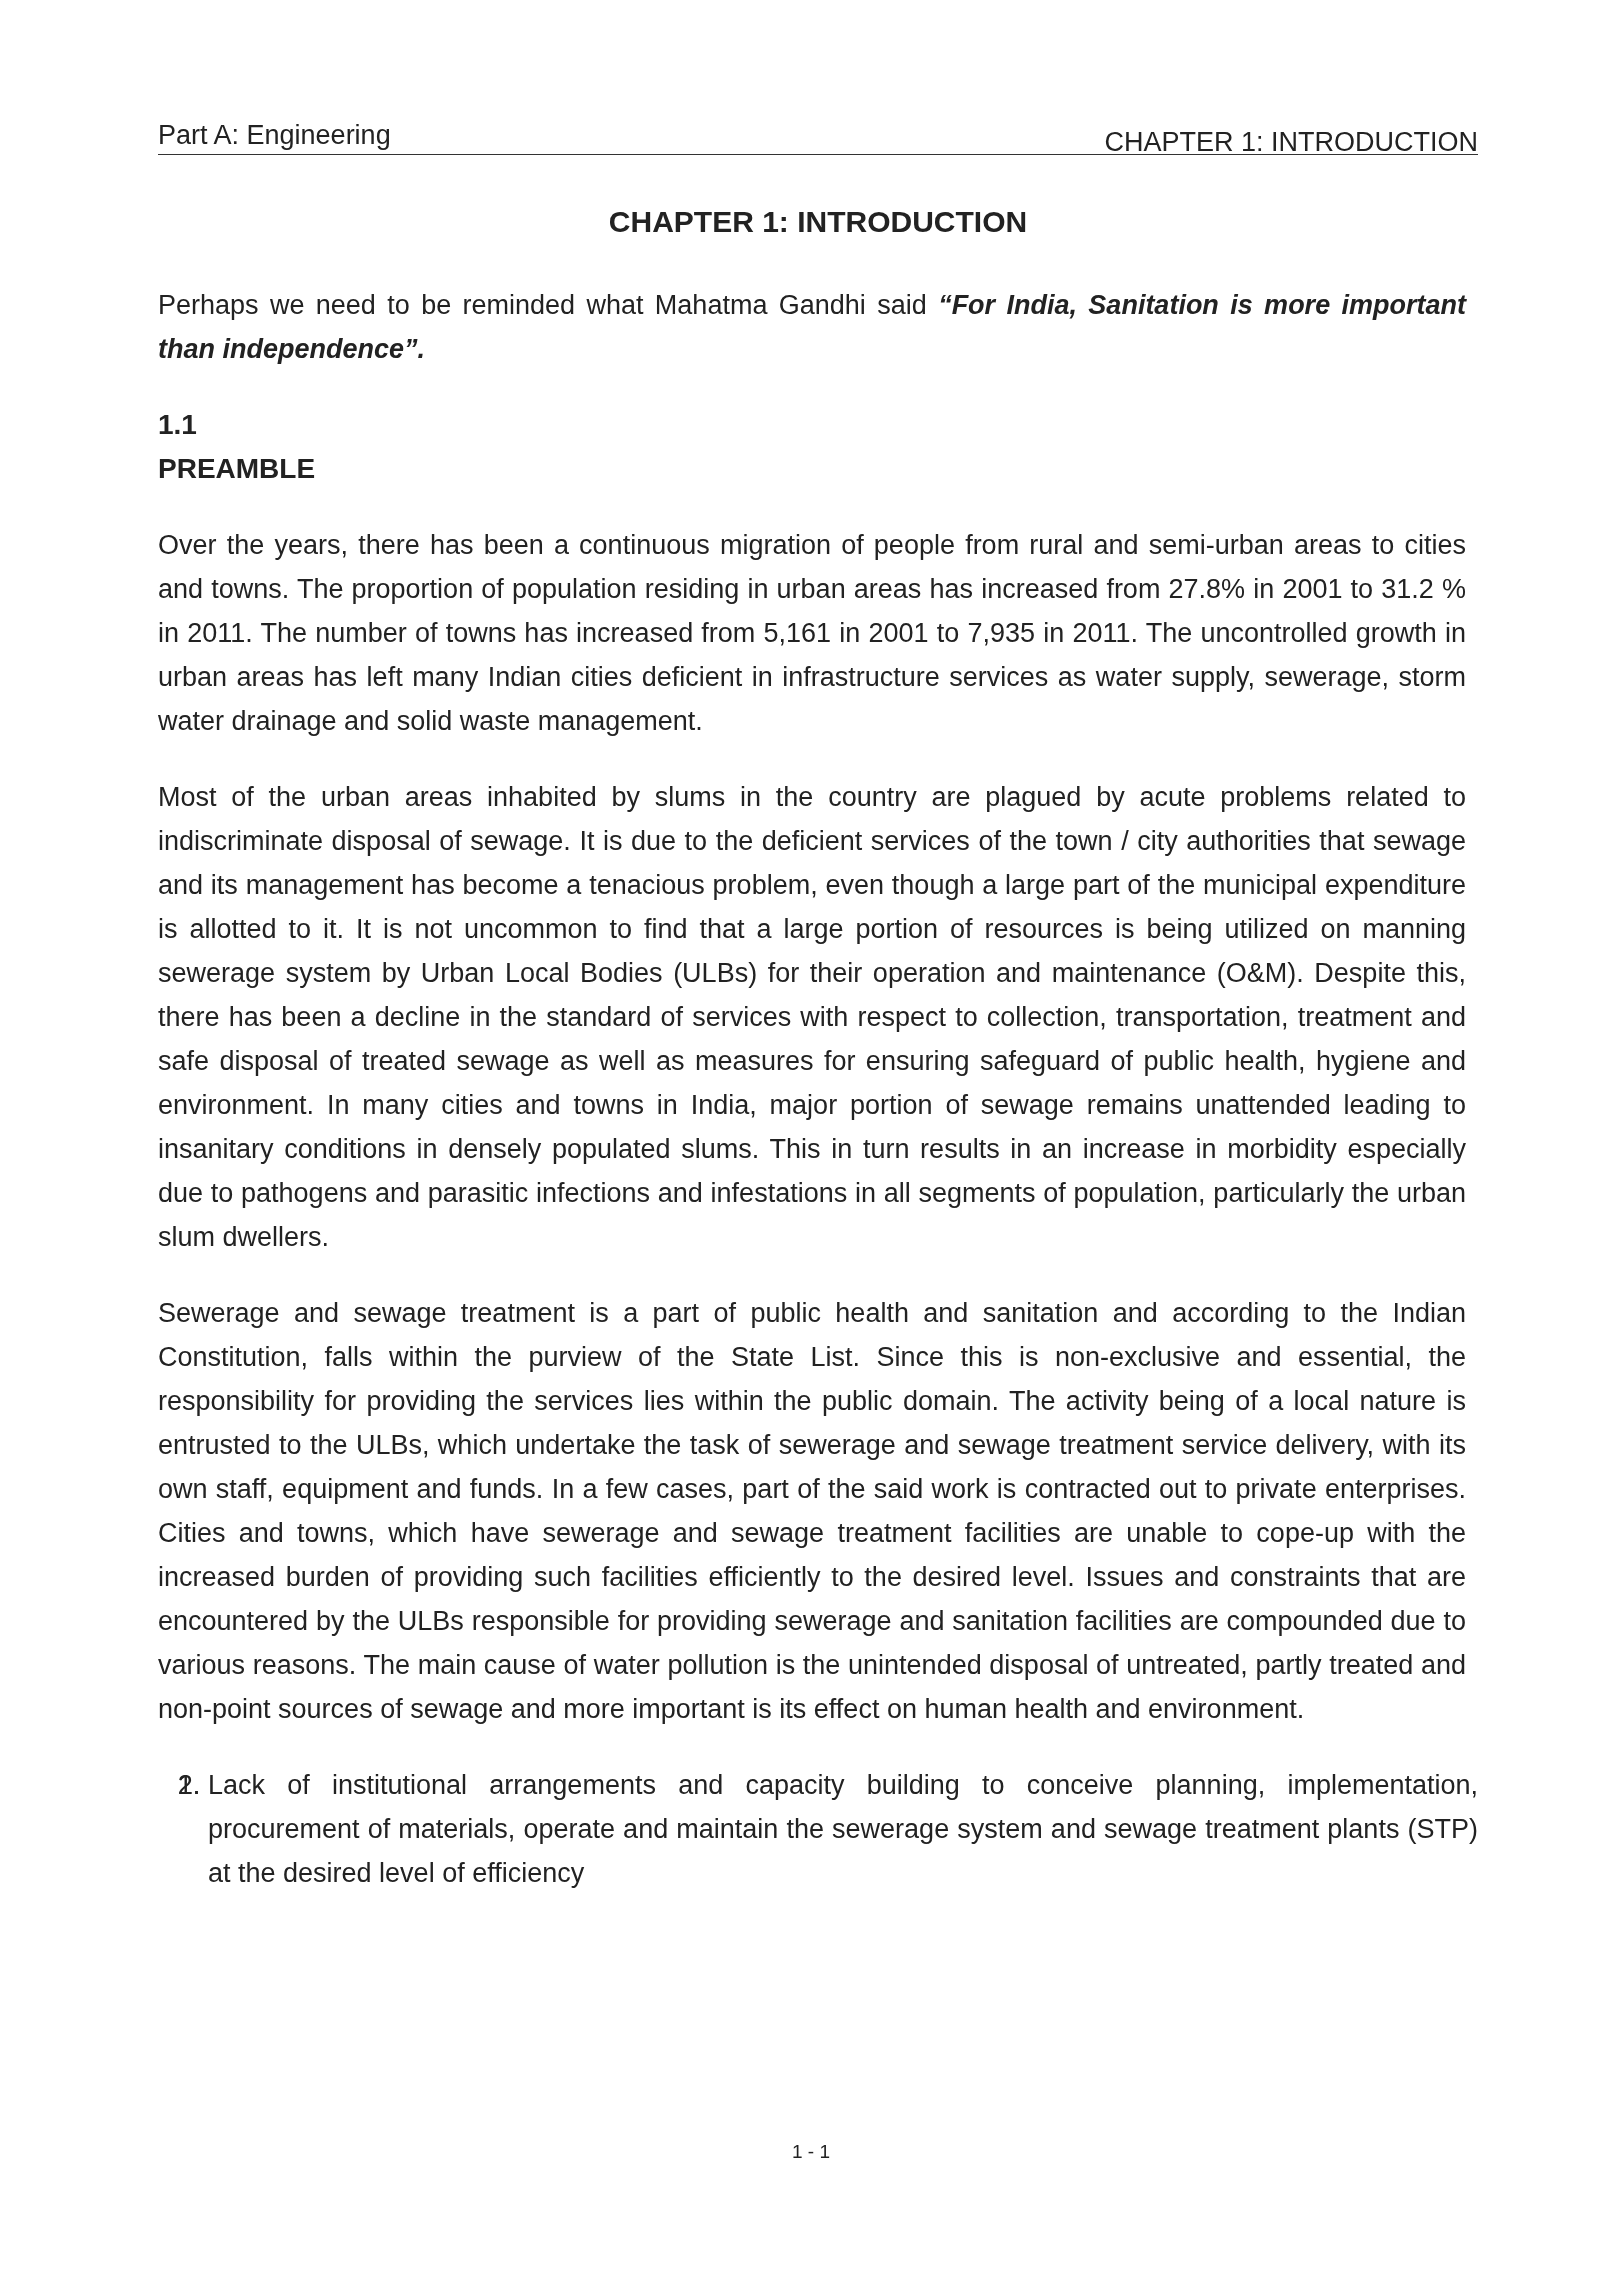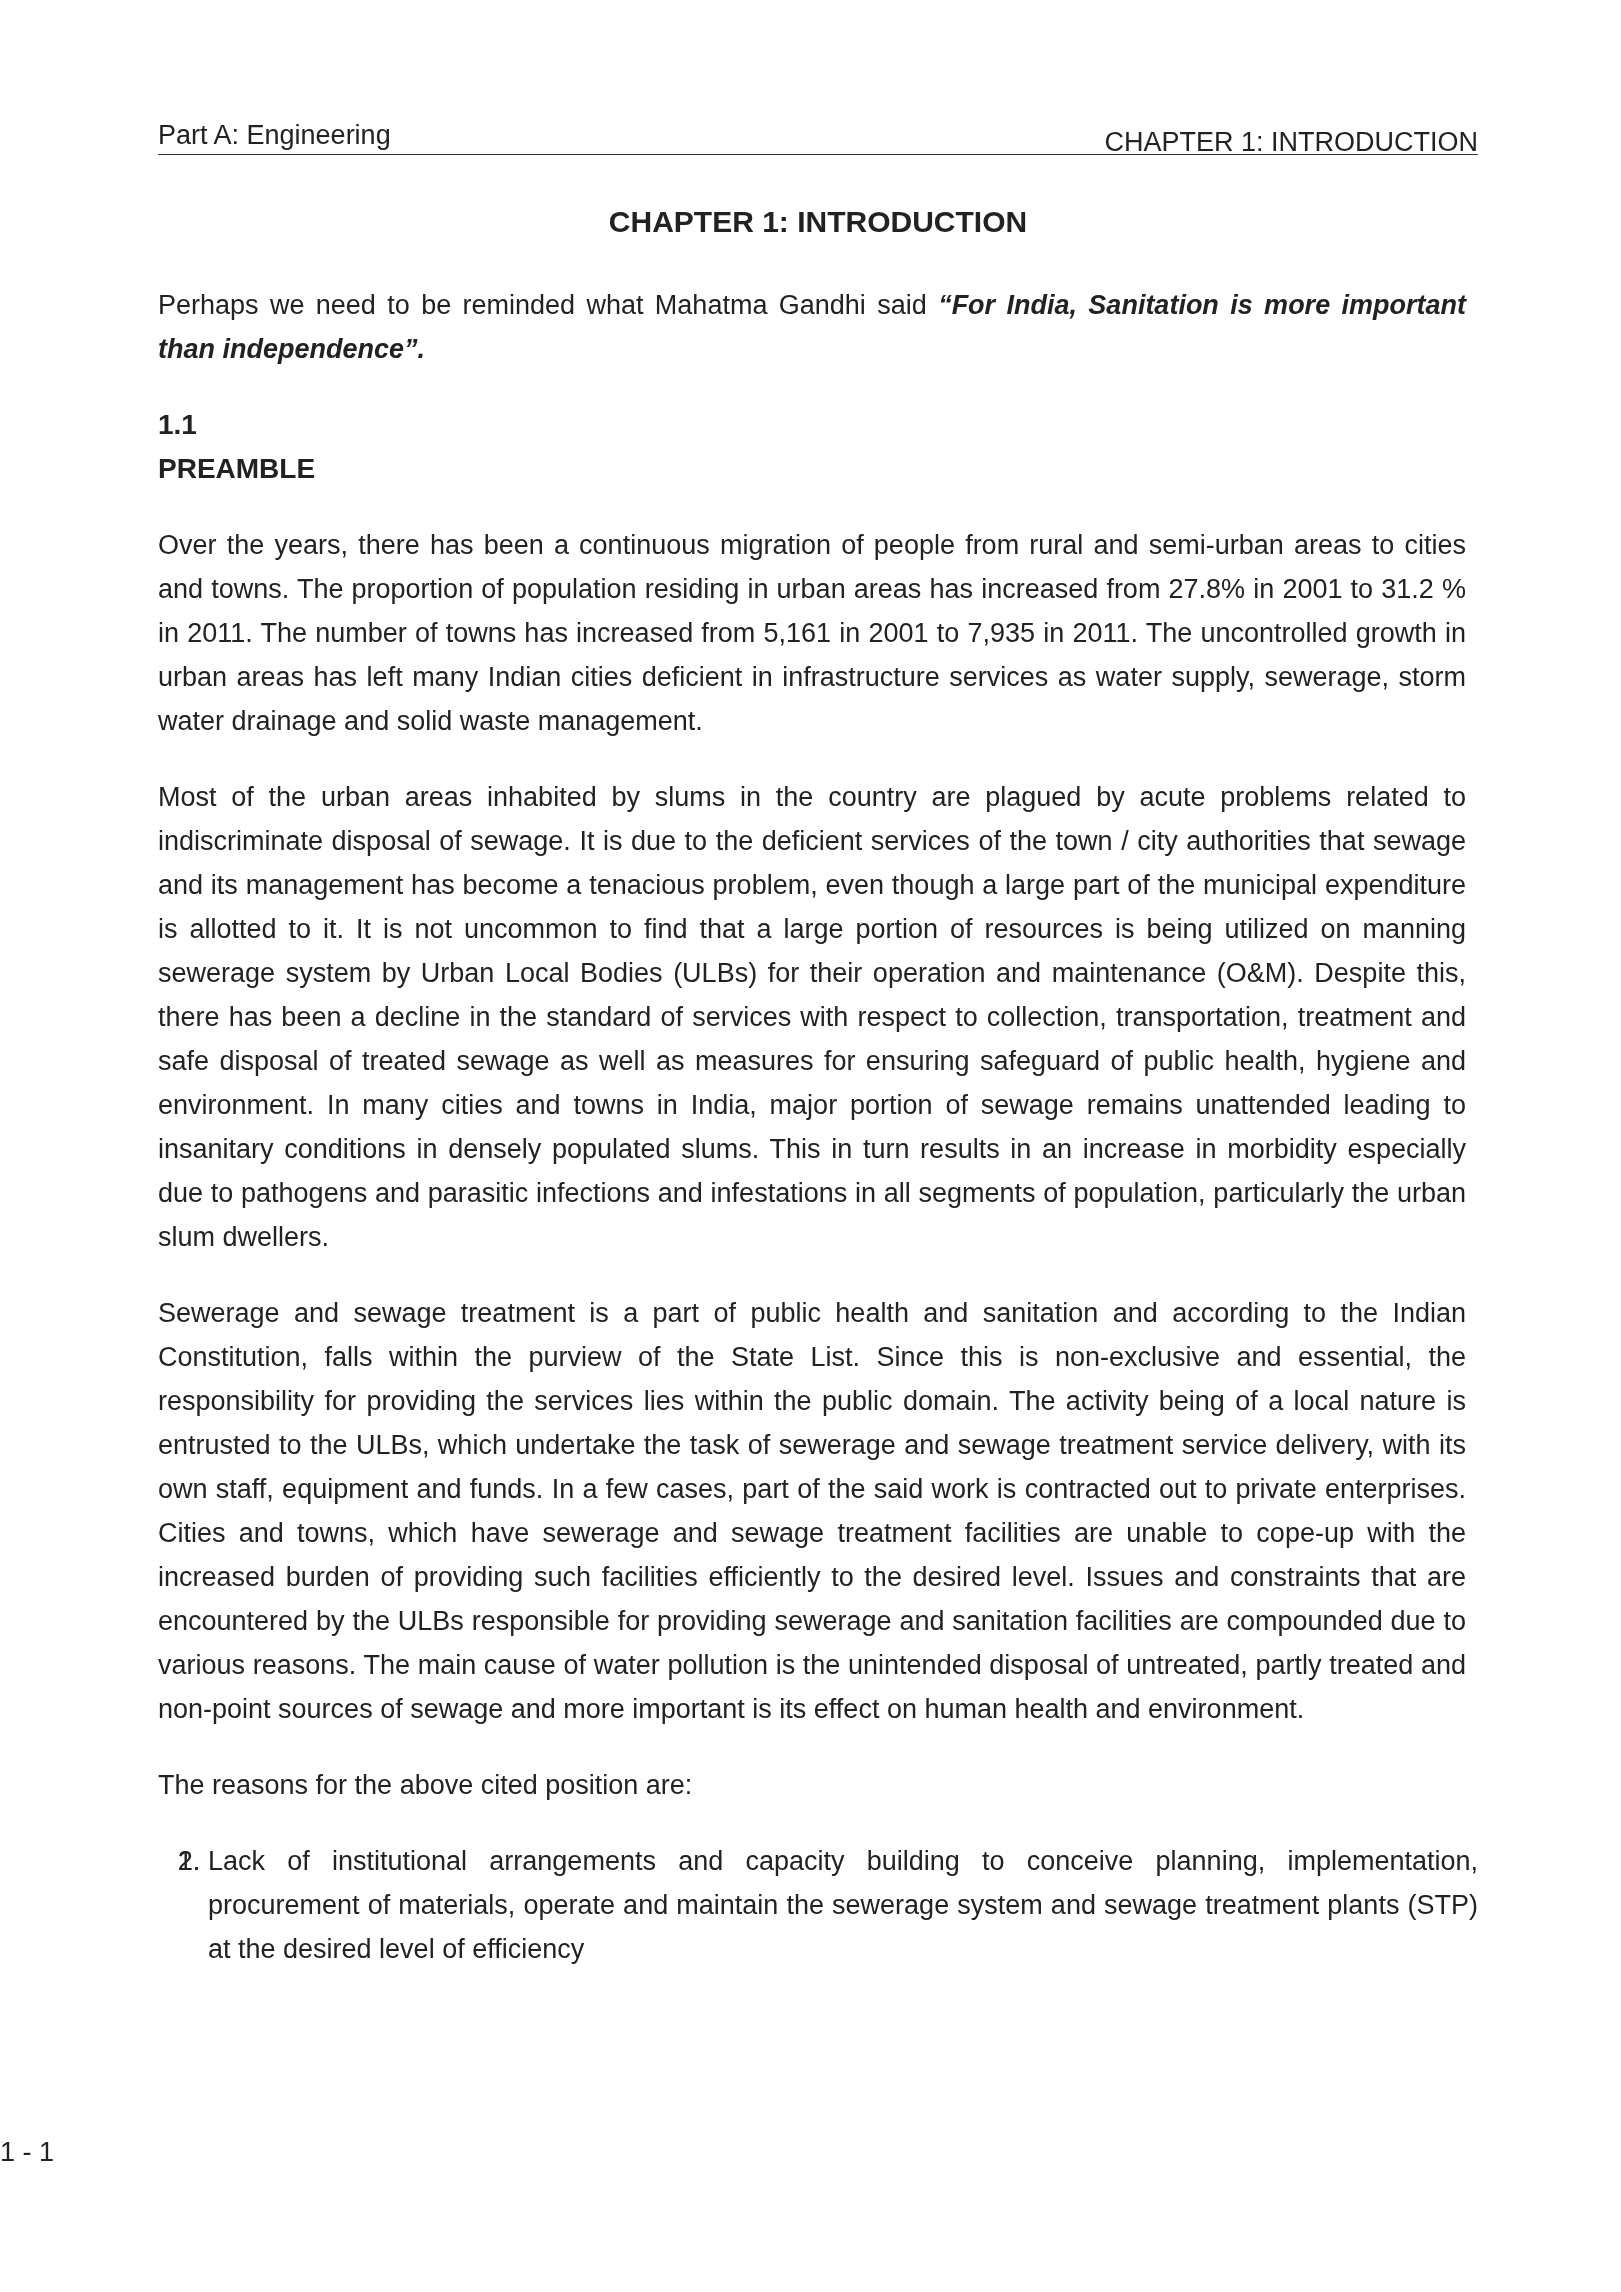--- a/index.html
+++ b/index.html
@@ -19,22 +19,22 @@
   .p { font-size: 27px; line-height: 44px; text-align: justify; margin: 0 12px 32px 0; }
   .p .quote { font-weight: bold; font-style: italic; }
   .section-head { font-size: 28px; font-weight: bold; line-height: 44px; margin: 0 0 32px 0; display: flex; flex-direction: column; }
   .section-head .num { width: 99px; }
 
   .list { margin: 0; padding: 0; list-style: none; }
   .list-item { position: relative; padding-left: 50px; font-size: 27px; line-height: 44px;
                text-align: justify; margin-bottom: 32px; }
   .list-item .marker { position: absolute; left: 19.7px; top: 0; }
 
-  .page-number { position: absolute; left: 0; width: 1622px; top: 2137px; 
-                 font-size: 27px; line-height: 30px; }
+  .page-number { position: absolute; left: 0; width: 1622px; top: 2137px; text-align: center;
+                 font-size: 19px; line-height: 30px; }
 </style>
 </head>
 <body>
 
 <div class="page">
 
   <div class="running-header">
     <span class="rh-left">Part A: Engineering</span>
     <span class="rh-right">CHAPTER 1: INTRODUCTION</span>
   </div>
@@ -45,21 +45,20 @@
     <p class="p"><span>Perhaps we need to be reminded what Mahatma Gandhi said </span><span class="quote">“For India, Sanitation is more important than independence”.</span></p>
 
     <div class="section-head">
       <span class="num">1.1</span>
       <span>PREAMBLE</span>
     </div>
 
     <p class="p">Over the years, there has been a continuous migration of people from rural and semi-urban areas to cities and towns. The proportion of population residing in urban areas has increased from 27.8% in 2001 to 31.2 % in 2011. The number of towns has increased from 5,161 in 2001 to 7,935 in 2011. The uncontrolled growth in urban areas has left many Indian cities deficient in infrastructure services as water supply, sewerage, storm water drainage and solid waste management.</p>
     <p class="p">Most of the urban areas inhabited by slums in the country are plagued by acute problems related to indiscriminate disposal of sewage. It is due to the deficient services of the town / city authorities that sewage and its management has become a tenacious problem, even though a large part of the municipal expenditure is allotted to it. It is not uncommon to find that a large portion of resources is being utilized on manning sewerage system by Urban Local Bodies (ULBs) for their operation and maintenance (O&amp;M). Despite this, there has been a decline in the standard of services with respect to collection, transportation, treatment and safe disposal of treated sewage as well as measures for ensuring safeguard of public health, hygiene and environment. In many cities and towns in India, major portion of sewage remains unattended leading to insanitary conditions in densely populated slums. This in turn results in an increase in morbidity especially due to pathogens and parasitic infections and infestations in all segments of population, particularly the urban slum dwellers.</p>
     <p class="p">Sewerage and sewage treatment is a part of public health and sanitation and according to the Indian Constitution, falls within the purview of the State List. Since this is non-exclusive and essential, the responsibility for providing the services lies within the public domain. The activity being of a local nature is entrusted to the ULBs, which undertake the task of sewerage and sewage treatment service delivery, with its own staff, equipment and funds. In a few cases, part of the said work is contracted out to private enterprises. Cities and towns, which have sewerage and sewage treatment facilities are unable to cope-up with the increased burden of providing such facilities efficiently to the desired level. Issues and constraints that are encountered by the ULBs responsible for providing sewerage and sanitation facilities are compounded due to various reasons. The main cause of water pollution is the unintended disposal of untreated, partly treated and non-point sources of sewage and more important is its effect on human health and environment.</p>
-    <p class="p">The reasons for the above cited position are:</p>
 
     <ol class="list">
       <li class="list-item">
         <span class="marker">1.</span>
       </li>
       <li class="list-item">
         <span class="marker">2.</span>
         <span>Lack of institutional arrangements and capacity building to conceive planning, implementation, procurement of materials, operate and maintain the sewerage system and sewage treatment plants (STP) at the desired level of efficiency</span>
       </li>
     </ol>

